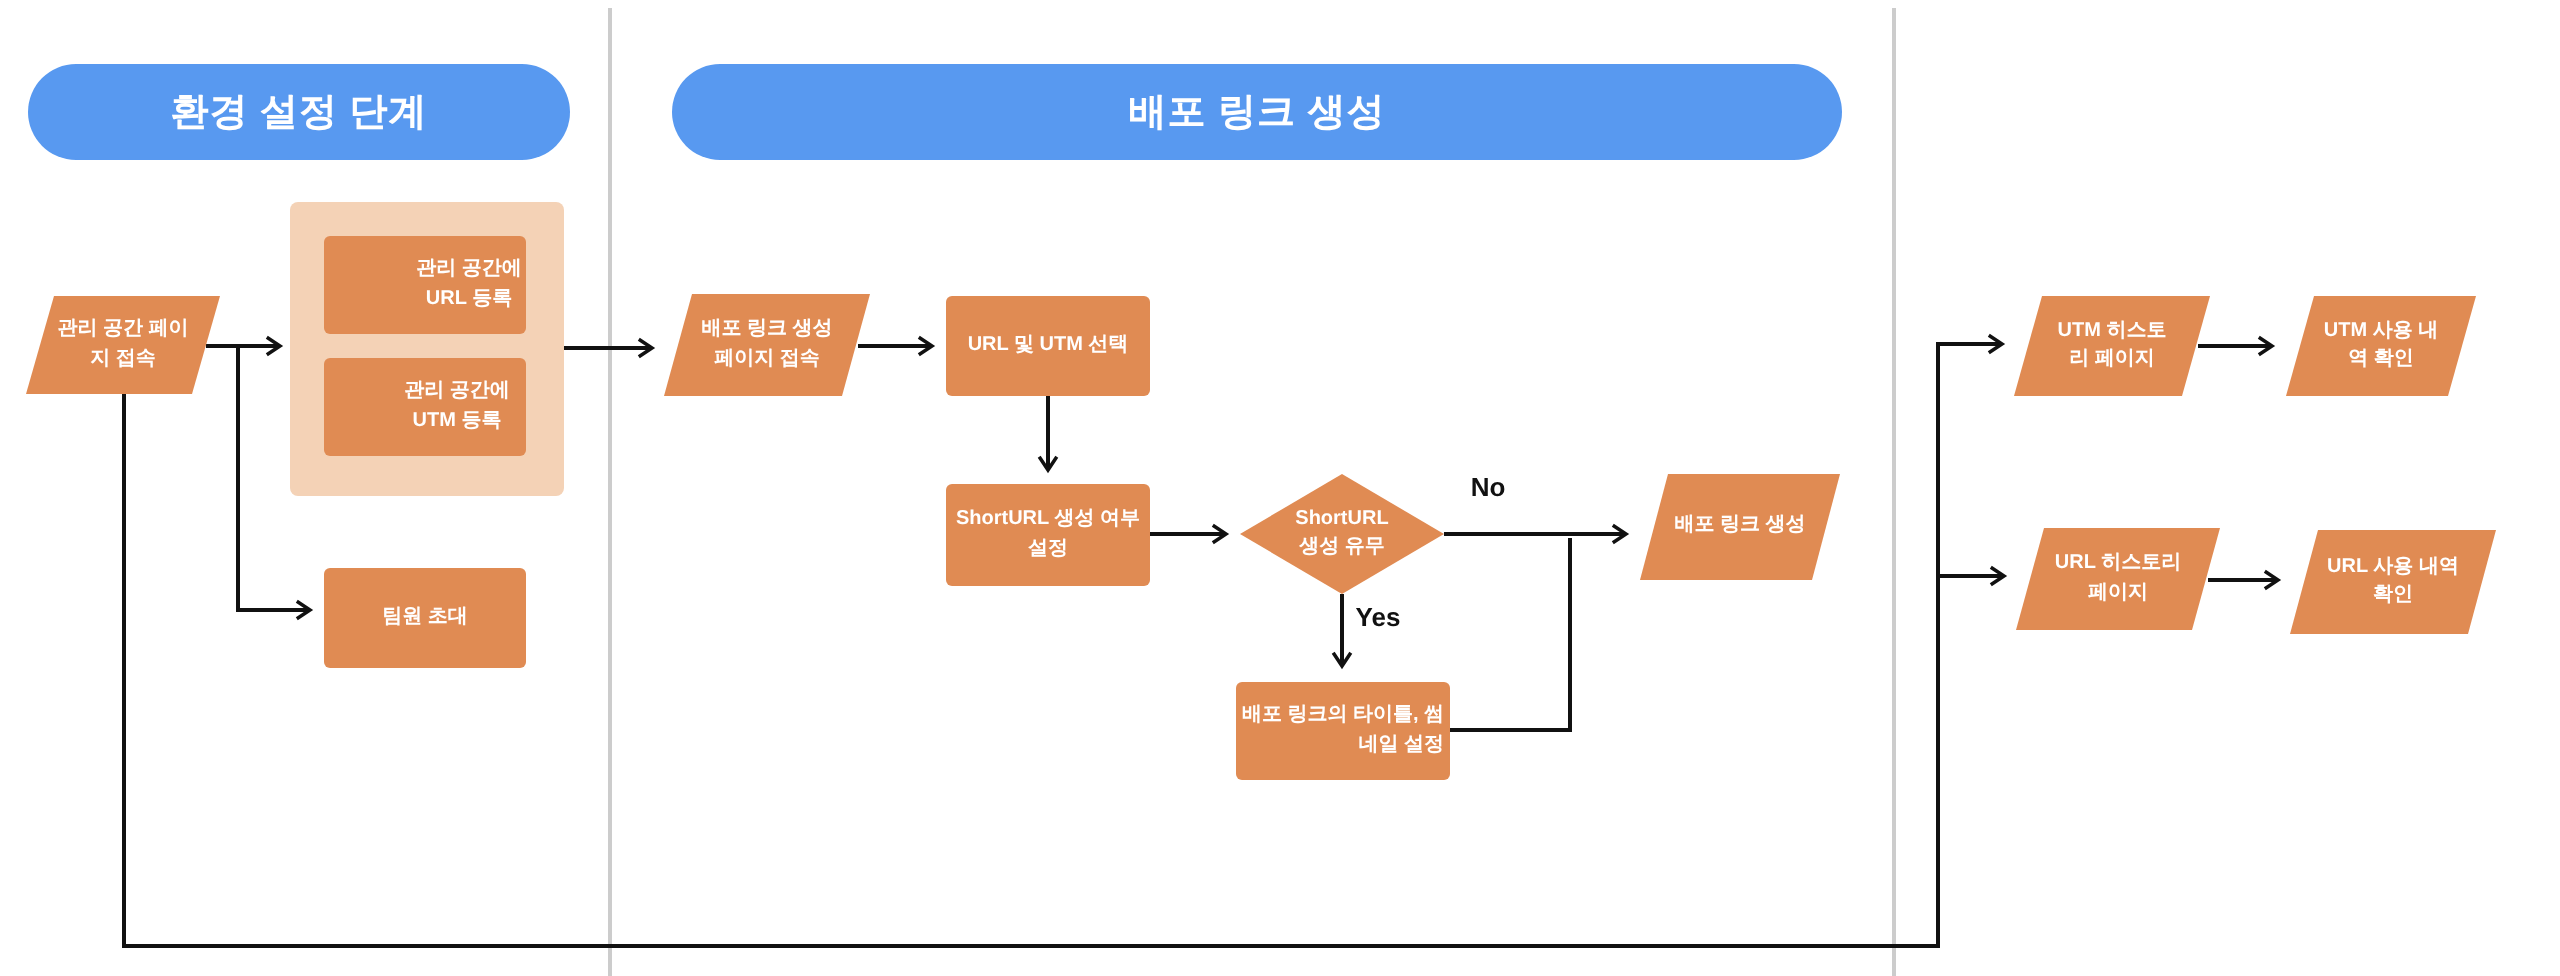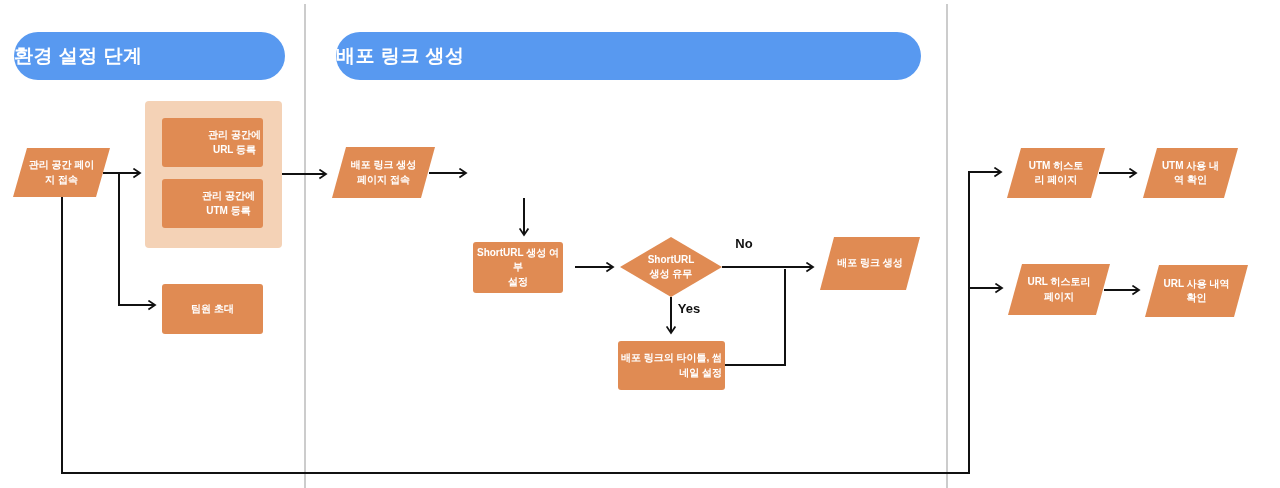--- a/index.html
+++ b/index.html
@@ -30,21 +30,21 @@
   .header-pill {
     position: absolute;
     height: 48px;
     border-radius: 24px;
     background: var(--header-blue);
     color: #ffffff;
     font-size: 19px;
     font-weight: 700;
     display: flex;
     align-items: center;
-    justify-content: flex-start;
+    justify-content: center;
     letter-spacing: 0.5px;
   }
   .node {
     position: absolute;
     background: var(--node-orange);
     color: #ffffff;
     font-size: 10px;
     font-weight: 700;
     line-height: 1.45;
     display: flex;
@@ -127,21 +127,24 @@
     <span class="label">관리 공간에 UTM 등록</span>
   </div>
   <div class="node rect" style="left:162px; top:284px; width:101px; height:50px;">
     <span class="label">팀원 초대</span>
   </div>
 
   <div class="node para" style="left:332px; top:147px; width:103px; height:51px;">
     <span class="label">배포 링크 생성
 페이지 접속</span>
   </div>
-  <div class="node rect" style="left:473px; top:242px; width:90px; height:51px;">
+  <div class="node rect" style="left:473px; top:148px; width:102px; height:50px;">
+    <span class="label">URL 및 UTM 선택</span>
+  </div>
+  <div class="node rect" style="left:473px; top:242px; width:102px; height:51px;">
     <span class="label">ShortURL 생성 여부
 설정</span>
   </div>
   <div class="node diamond" style="left:620px; top:237px; width:102px; height:60px;">
     <span class="label">ShortURL
 생성 유무</span>
   </div>
   <div class="node para" style="left:820px; top:237px; width:100px; height:53px;">
     <span class="label">배포 링크 생성</span>
   </div>

